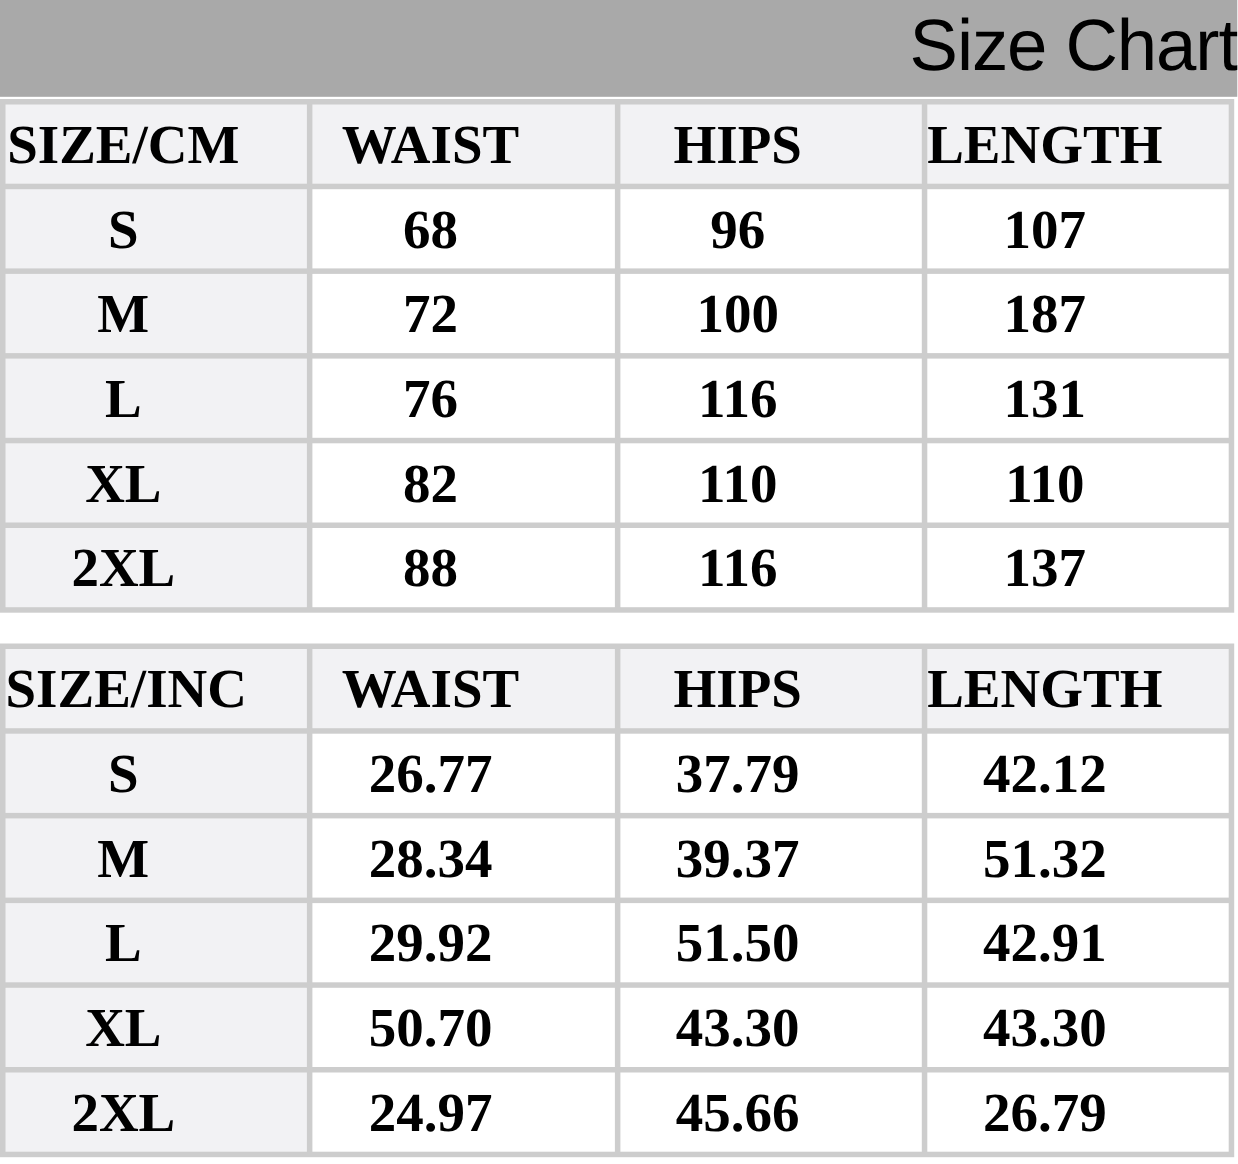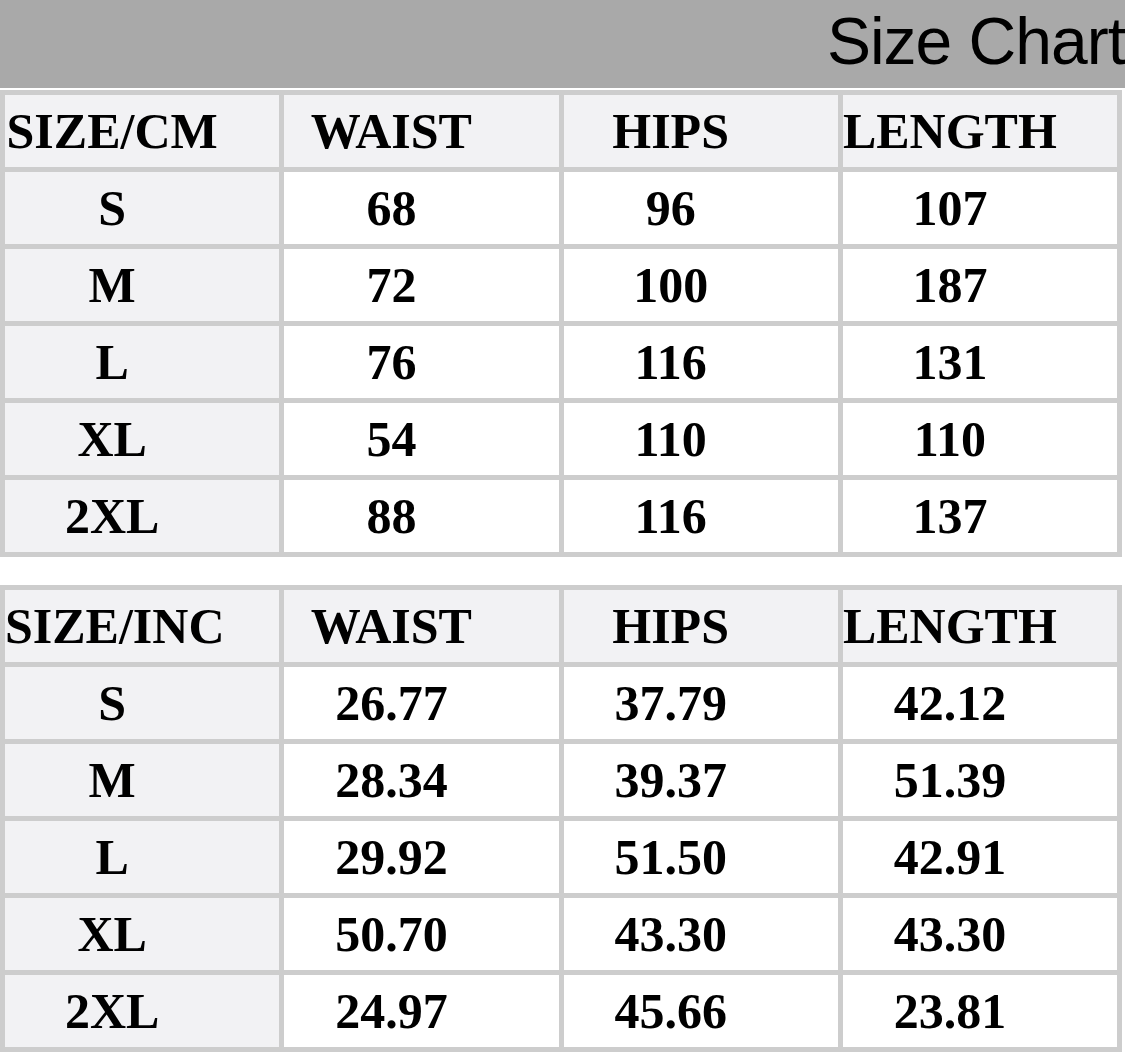--- a/index.html
+++ b/index.html
@@ -88,21 +88,21 @@
       <td>187</td>
     </tr>
     <tr>
       <th>L</th>
       <td>76</td>
       <td>116</td>
       <td>131</td>
     </tr>
     <tr>
       <th>XL</th>
-      <td>54</td>
+      <td>82</td>
       <td>110</td>
       <td>110</td>
     </tr>
     <tr>
       <th>2XL</th>
       <td>88</td>
       <td>116</td>
       <td>137</td>
     </tr>
   </tbody>
@@ -121,34 +121,34 @@
     <tr>
       <th>S</th>
       <td>26.77</td>
       <td>37.79</td>
       <td>42.12</td>
     </tr>
     <tr>
       <th>M</th>
       <td>28.34</td>
       <td>39.37</td>
-      <td>51.39</td>
+      <td>51.32</td>
     </tr>
     <tr>
       <th>L</th>
       <td>29.92</td>
       <td>51.50</td>
       <td>42.91</td>
     </tr>
     <tr>
       <th>XL</th>
       <td>50.70</td>
       <td>43.30</td>
       <td>43.30</td>
     </tr>
     <tr>
       <th>2XL</th>
       <td>24.97</td>
       <td>45.66</td>
-      <td>23.81</td>
+      <td>26.79</td>
     </tr>
   </tbody>
 </table>
 
 </body></html>

